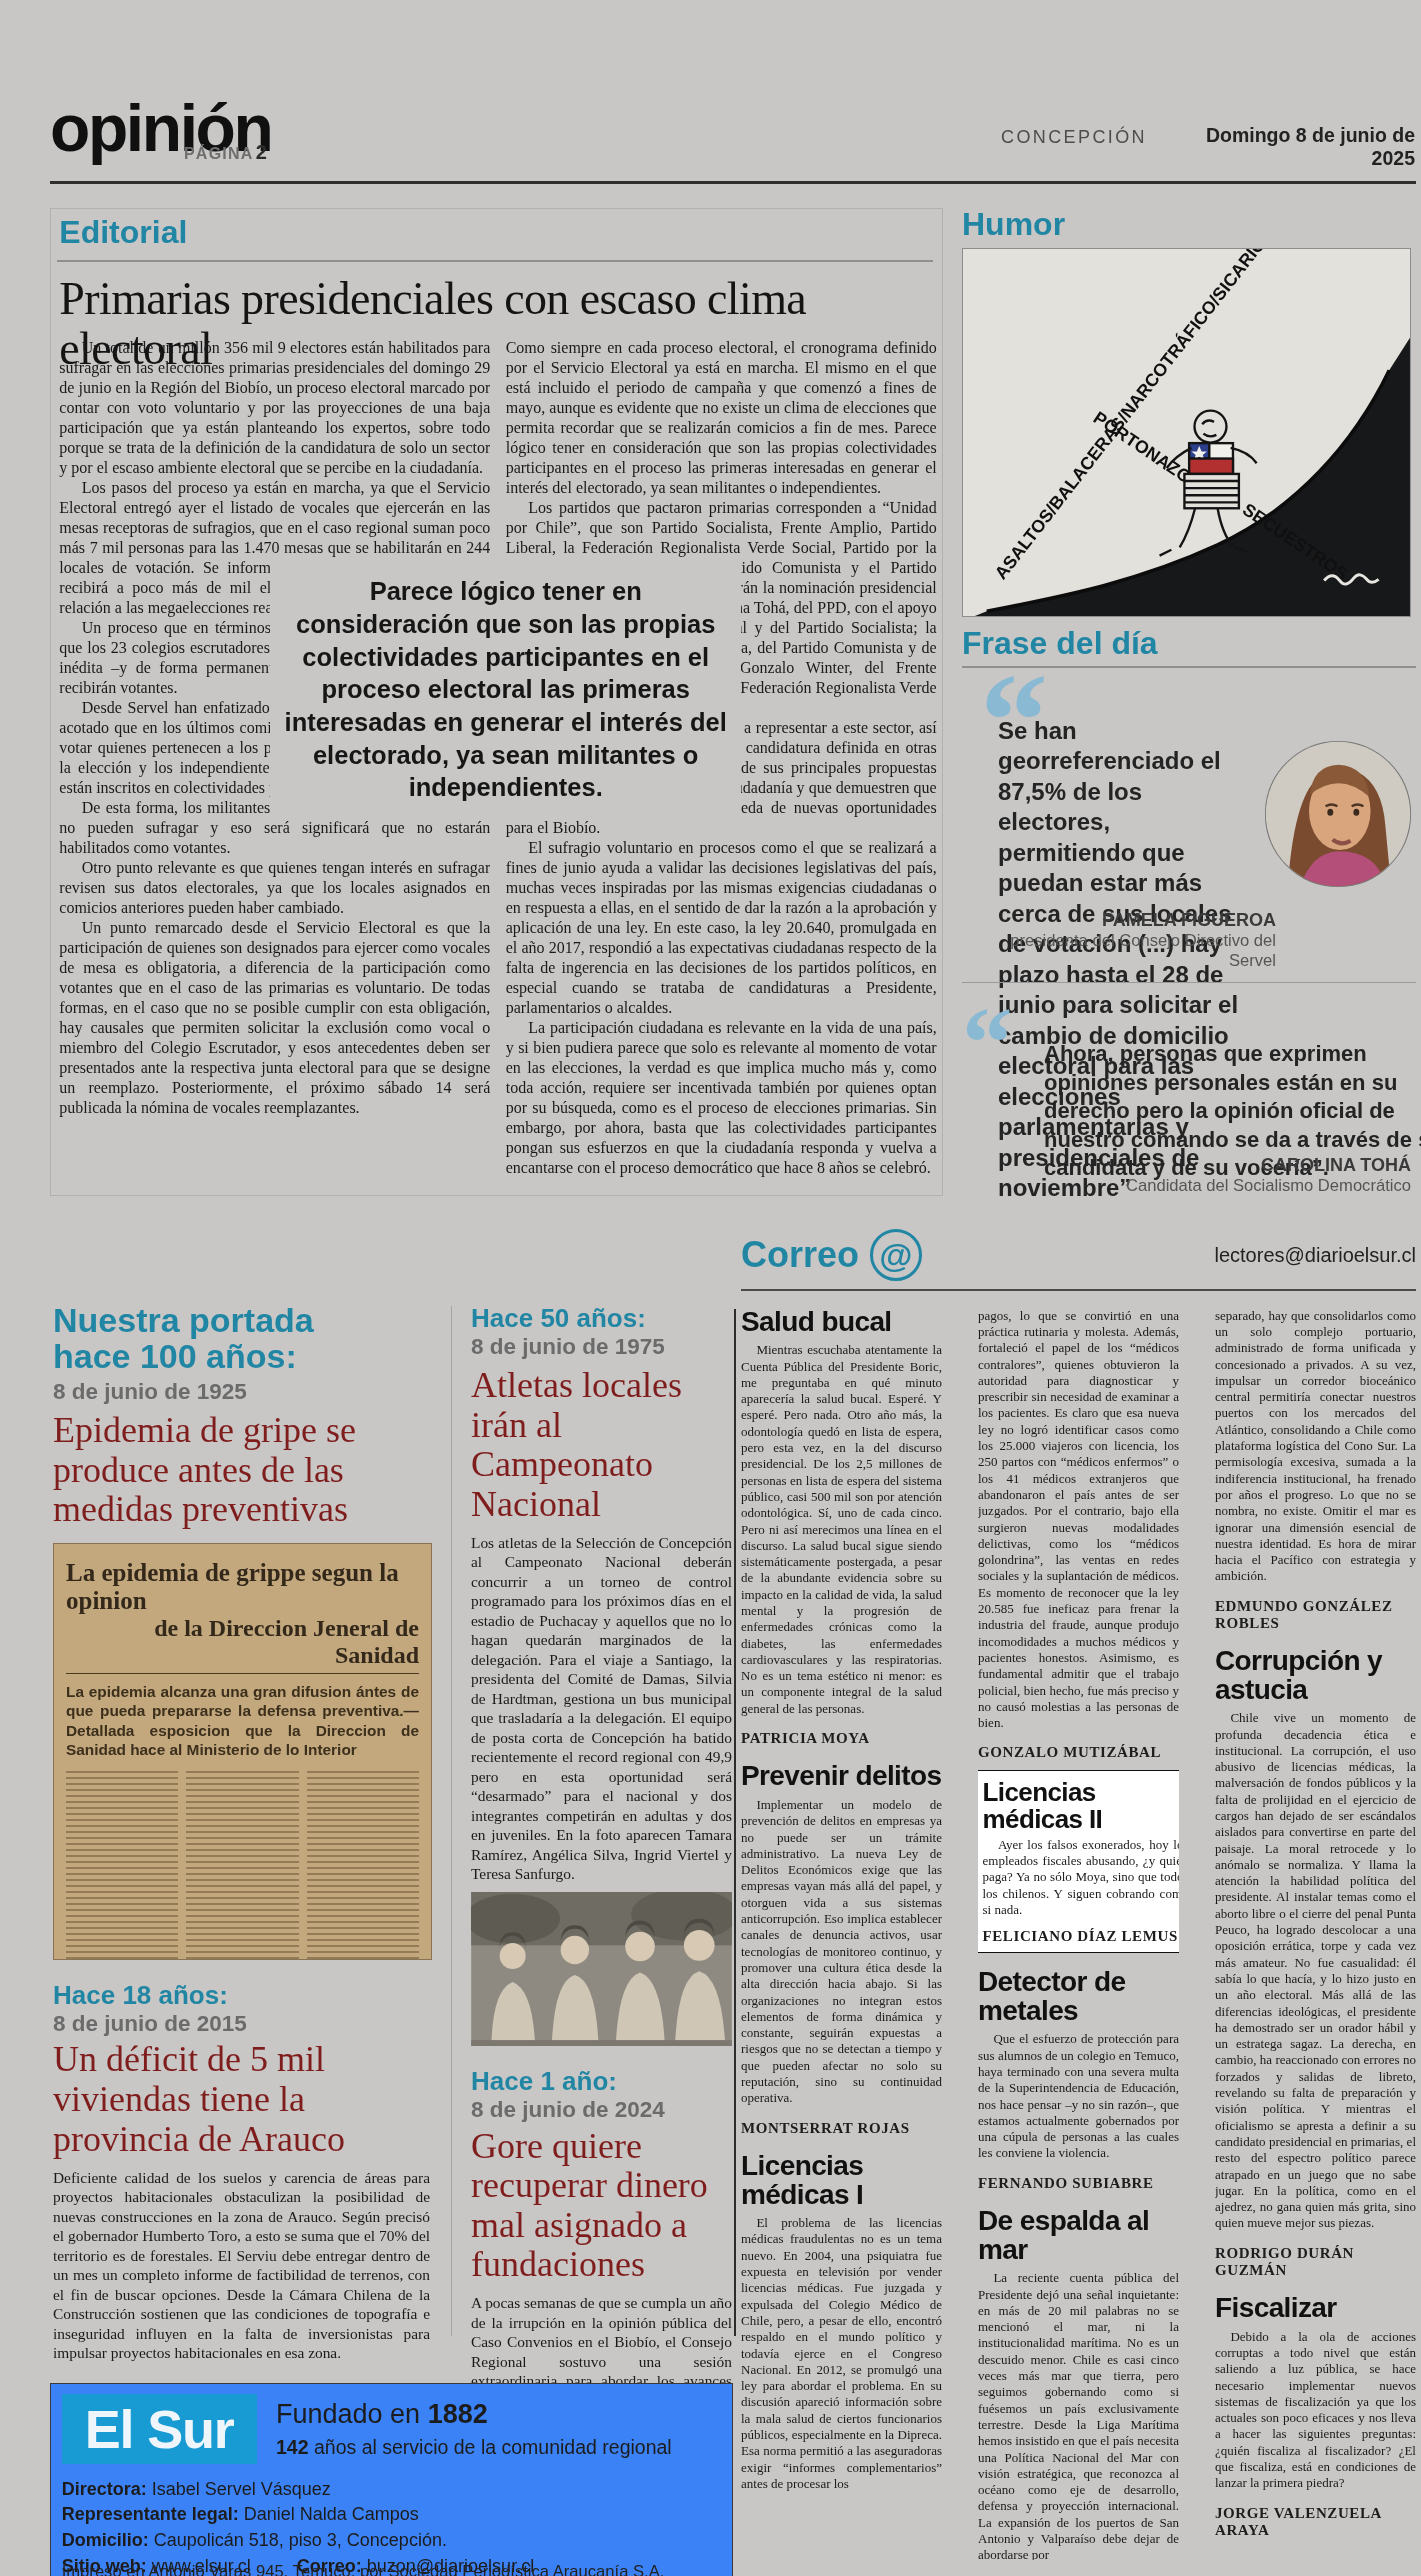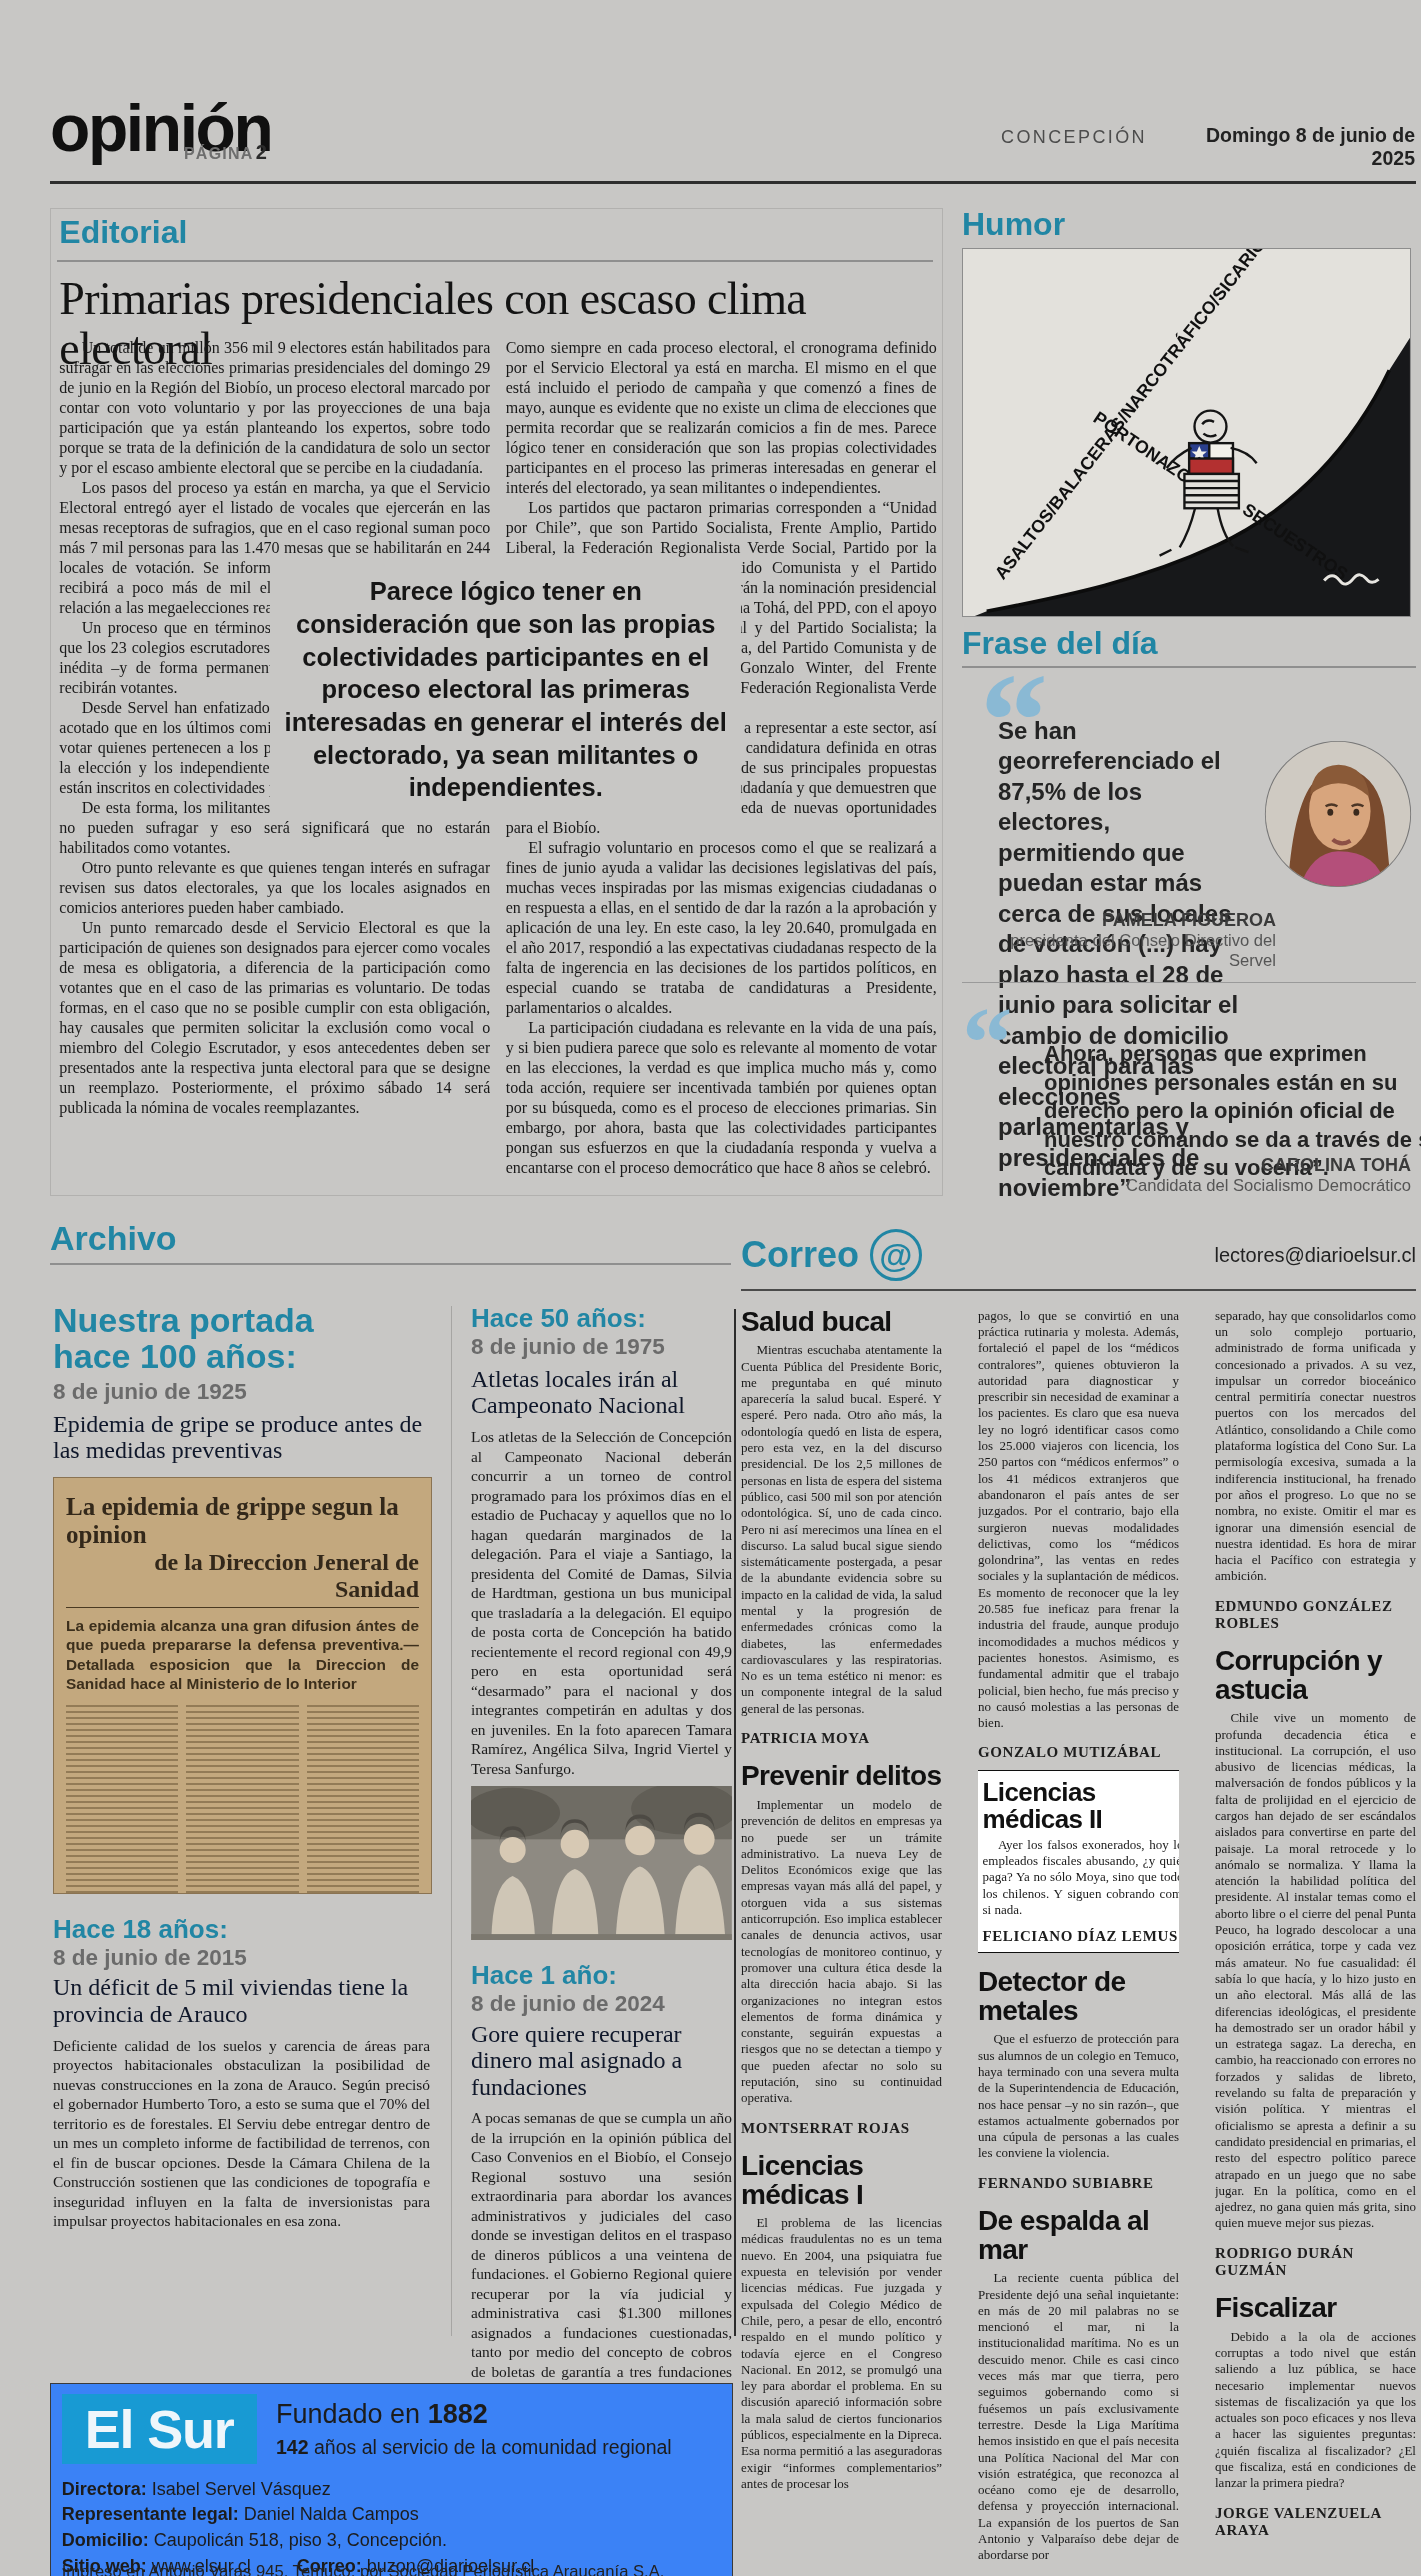--- a/index.html
+++ b/index.html
@@ -30,21 +30,21 @@
   
   .qmark{font-family:"Liberation Serif",serif;color:#8ab9d4;font-weight:bold;line-height:0.6;}
   .f-quote{font-family:"Liberation Sans",sans-serif;font-weight:bold;font-size:24px;line-height:1.27;color:#242424;}
   .attr-name{font-family:"Liberation Sans",sans-serif;font-weight:bold;font-size:18px;color:#3a3a3a;text-align:right;}
   .attr-title{font-family:"Liberation Sans",sans-serif;font-size:16.6px;color:#555;text-align:right;}
   .thin-rule{height:1.2px;background:#9a9a9a;}
   .q2-text{font-family:"Liberation Sans",sans-serif;font-weight:bold;font-size:22px;line-height:1.3;color:#242424;}
   
   .kicker{font-family:"Liberation Sans",sans-serif;font-weight:bold;color:#2186a4;}
   .adate{font-family:"Liberation Sans",sans-serif;font-weight:bold;color:#6b6b6b;font-size:22.5px;}
-  .ahead{font-size:24px;line-height:1.1;font-weight:500;color:#0f172a;}
+  .ahead{font-size:36px;line-height:1.1;font-weight:500;color:#7f1d1d;}
   .abody{font-size:15.4px;line-height:19.5px;text-align:justify;}
   .clip{background:#c3a87e;border:1.2px solid #8a7352;overflow:hidden;}
   .clip-h{font-family:"Liberation Serif",serif;font-weight:bold;color:#33271429;color:#33281a;}
   .clip-sub{font-family:"Liberation Sans",sans-serif;font-weight:bold;font-size:15.4px;line-height:1.25;color:#3c2f1c;text-align:justify;}
   .fake-col{background:repeating-linear-gradient(#6b5636 0 1.8px,rgba(0,0,0,0) 1.8px 6px);opacity:.55;}
   .vdiv{width:1.2px;background:#a6a5a3;}
   
   .at-icon{border:3.6px solid #2186a4;border-radius:50%;width:46px;height:46px;display:flex;
            align-items:center;justify-content:center;font-family:"Liberation Sans",sans-serif;
            font-size:34px;color:#2186a4;font-weight:bold;}
@@ -184,24 +184,20 @@
     <div class="abs thin-rule" style="left:0px;top:355px;width:454px;"></div>
   </div>
 
   <div class="abs" style="left:962px;top:1007px;width:454px;">
     <div class="abs qmark" style="left:0px;top:6px;font-size:101px;">“</div>
     <div class="abs q2-text" style="left:34px;top:33px;width:415px;margin-left:48px;">Ahora, personas que exprimen opiniones personales están en su derecho pero la opinión oficial de nuestro comando se da a través de su candidata y de su vocería”.</div>
     <div class="abs attr-name" style="left:153px;top:148px;width:296px;">CAROLINA TOHÁ</div>
     <div class="abs attr-title" style="left:153px;top:169px;width:296px;">Candidata del Socialismo Democrático</div>
   </div>
 
-  <div class="abs" style="left:50px;top:1221px;width:681px;">
-    <div class="seclab" style="font-size:34px;">Archivo</div>
-    <div class="lab-rule" style="margin-top:8.3px;width:681px;"></div>
-  </div>
   <div class="abs vdiv" style="left:451px;top:1306px;height:1030px;"></div>
 
   <div class="abs" style="left:53px;top:1303px;width:379px;">
     <div class="kicker" style="font-size:34px;line-height:1.05;">Nuestra portada</div>
     <div class="kicker" style="font-size:34px;line-height:1.05;">hace 100 años:</div>
     <div class="adate" style="margin-top:4.7px;">8 de junio de 1925</div>
     <div class="ahead" style="margin-top:6px;">Epidemia de gripe se produce antes de las medidas preventivas</div>
     <div class="clip" style="margin-top:13px;width:377px;height:415px;">
       <div style="padding:15.4px 12px 0 12px;">
         <div class="clip-h" style="font-size:25px;">La epidemia de grippe segun la opinion</div>

